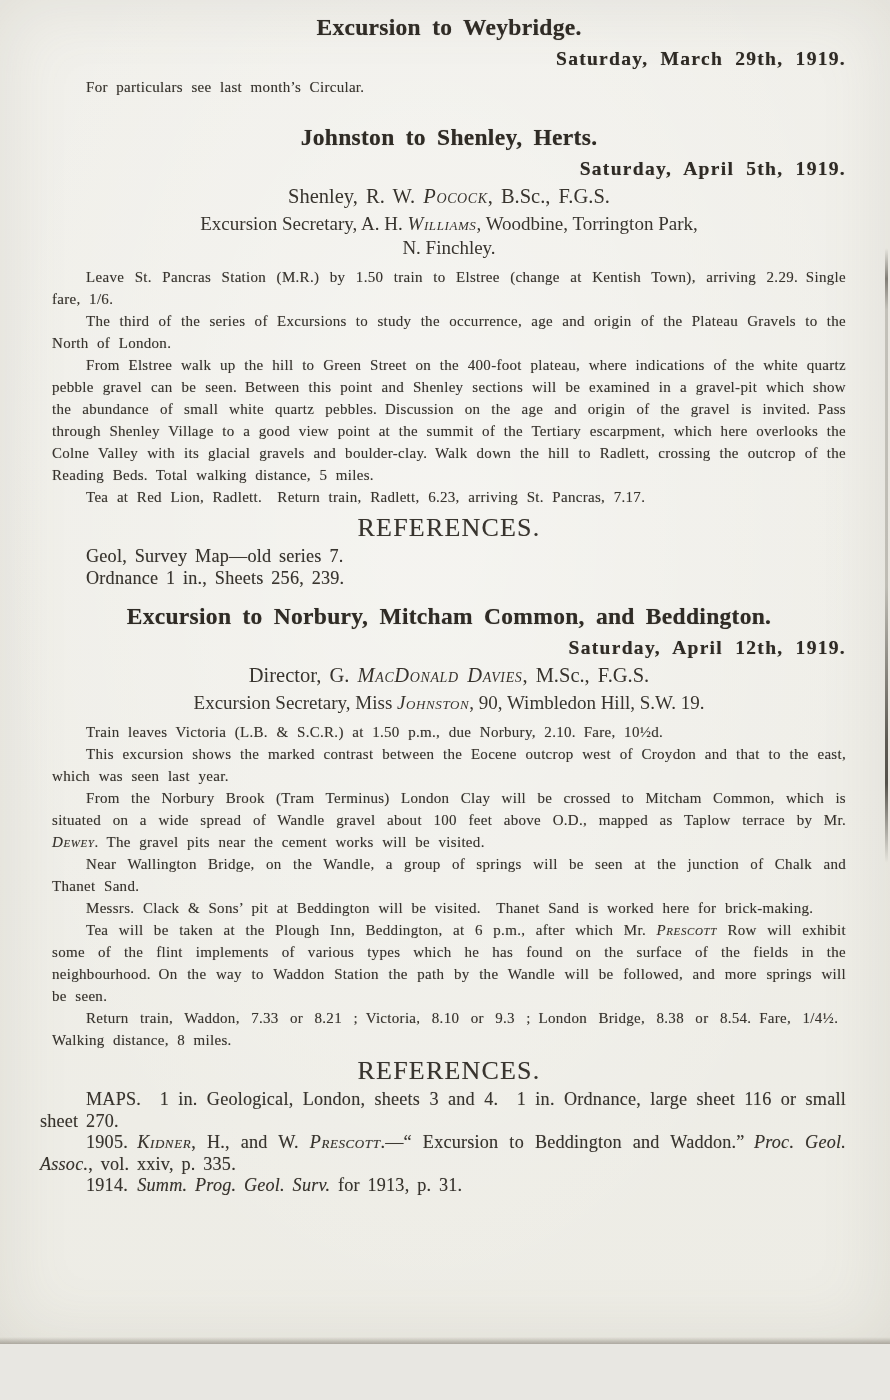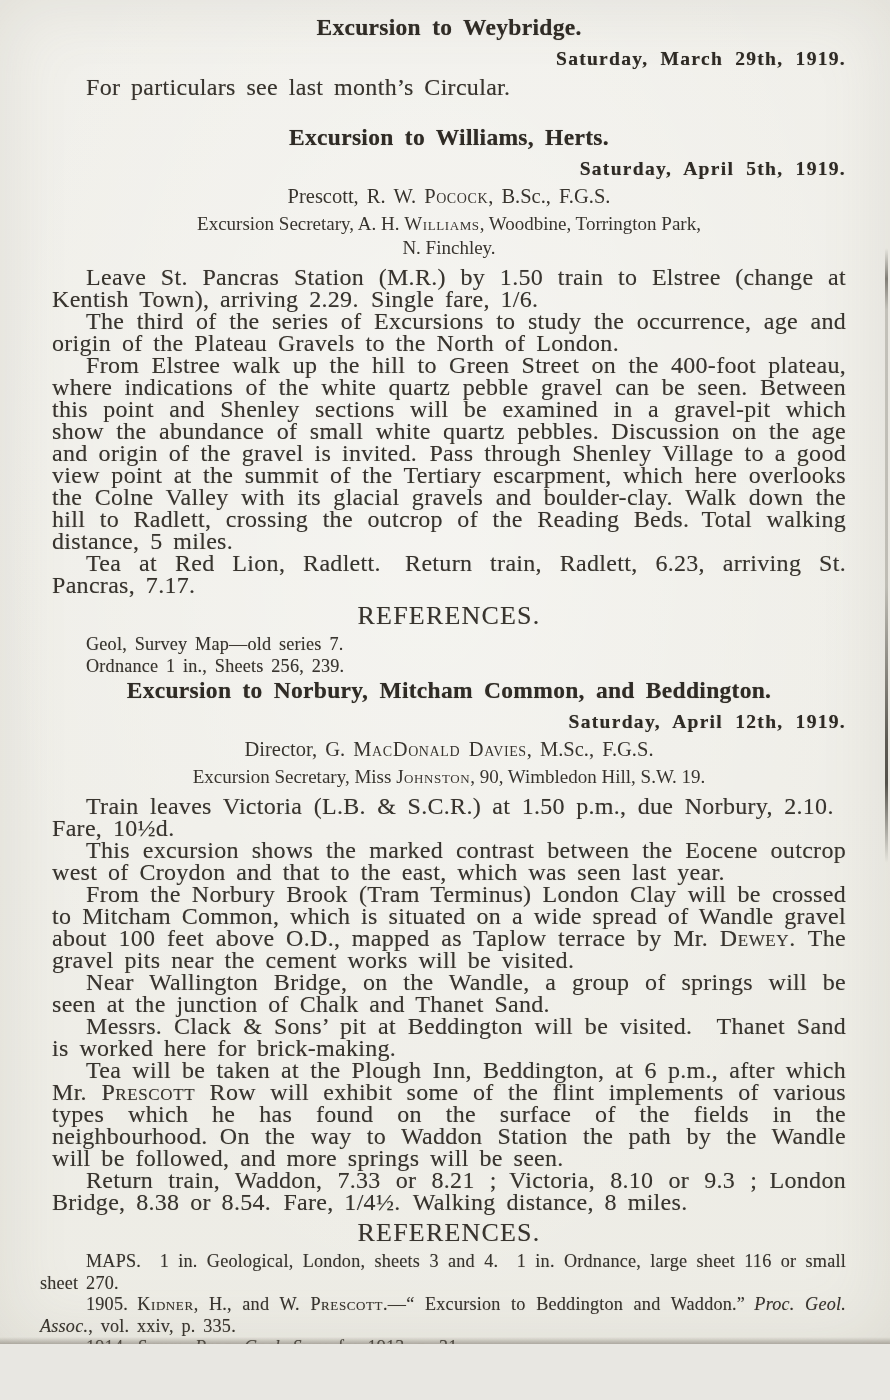--- a/index.html
+++ b/index.html
@@ -37,41 +37,41 @@
   .director {
     margin:5px 0 0; text-align:center;
     font-size:20.5px; word-spacing:3px;
   }
   .secretary {
     margin:4px 0 0; text-align:center;
     font-size:19px; line-height:24px;
   }
   .para {
     margin:0; text-indent:34px; text-align:justify;
-    font-size:24px; line-height:22px;
+    font-size:15px; line-height:22px;
     letter-spacing:0.3px; word-spacing:4.5px;
     text-shadow:0 0 0.7px rgba(56,52,45,0.4);
   }
   .para.m-top { margin-top:6px; }
   .note { text-align:left; }
   .refhead {
     margin:5px 0 3px; text-align:center; font-weight:400;
     font-size:26px; letter-spacing:1.2px;
     text-shadow:0 0 0.7px rgba(56,52,45,0.4);
   }
   .ref {
     margin:0; text-indent:34px; text-align:justify;
     font-size:18.2px; line-height:21.5px;
     letter-spacing:0.2px; word-spacing:3px;
     text-shadow:0 0 0.7px rgba(56,52,45,0.4);
   }
   .ref.hang { margin-left:-12px; text-indent:46px; }
   .sec-shenley { margin-top:26px; }
-  .sec-norbury { }
-  .sc { font-variant:small-caps; letter-spacing:0.6px; }
+  .sec-norbury { margin-top:14px; }
+  .sc { font-variant:small-caps; letter-spacing:0.6px;font-style:italic; }
   .i  { font-style:italic; }
   .pageno {
     position:absolute; top:1355px; left:0; width:800px;
     text-align:center; font-size:18px; letter-spacing:1px;
     color:#45413a;
   }
   .edge-right {
     position:absolute; top:248px; right:2px; width:3px; height:615px;
     border-radius:2px; pointer-events:none;
     background:linear-gradient(to bottom,
@@ -93,23 +93,23 @@
 
 <div class="page">
 
   <header>
     <h2 class="title">Excursion to Weybridge.</h2>
     <div class="date">Saturday, March 29th, 1919.</div>
     <p class="para note m-top">For particulars see last month’s Circular.</p>
   </header>
 
   <section class="sec-shenley">
-    <h2 class="title">Excursion to Williams, Herts.</h2>
+    <h2 class="title">Johnston to Shenley, Herts.</h2>
     <div class="date">Saturday, April 5th, 1919.</div>
-    <div class="director"><span>Prescott, R. W. </span><span class="sc">Pocock</span><span>, B.Sc., F.G.S.</span></div>
+    <div class="director"><span>Shenley, R. W. </span><span class="sc">Pocock</span><span>, B.Sc., F.G.S.</span></div>
     <div class="secretary">
       <span><span>Excursion Secretary, A. H. </span><span class="sc">Williams</span><span>, Woodbine, Torrington Park,</span></span><br>
       <span>N. Finchley.</span>
     </div>
     <p class="para m-top"><span>Leave St. Pancras Station (M.R.) by 1.50 train to Elstree (change at Kentish Town), arriving 2.29. Single fare, 1/6.</span></p>
     <p class="para"><span>The third of the series of Excursions to study the occurrence, age and origin of the Plateau Gravels to the North of London.</span></p>
     <p class="para"><span>From Elstree walk up the hill to Green Street on the 400-foot plateau, where indications of the white quartz pebble gravel can be seen. Between this point and Shenley sections will be examined in a gravel-pit which show the abundance of small white quartz pebbles. Discussion on the age and origin of the gravel is invited. Pass through Shenley Village to a good view point at the summit of the Tertiary escarpment, which here overlooks the Colne Valley with its glacial gravels and boulder-clay. Walk down the hill to Radlett, crossing the outcrop of the Reading Beds. Total walking distance, 5 miles.</span></p>
     <p class="para"><span>Tea at Red Lion, Radlett. Return train, Radlett, 6.23, arriving St. Pancras, 7.17.</span></p>
     <h3 class="refhead">REFERENCES.</h3>
     <p class="ref">Geol, Survey Map—old series 7.</p>

